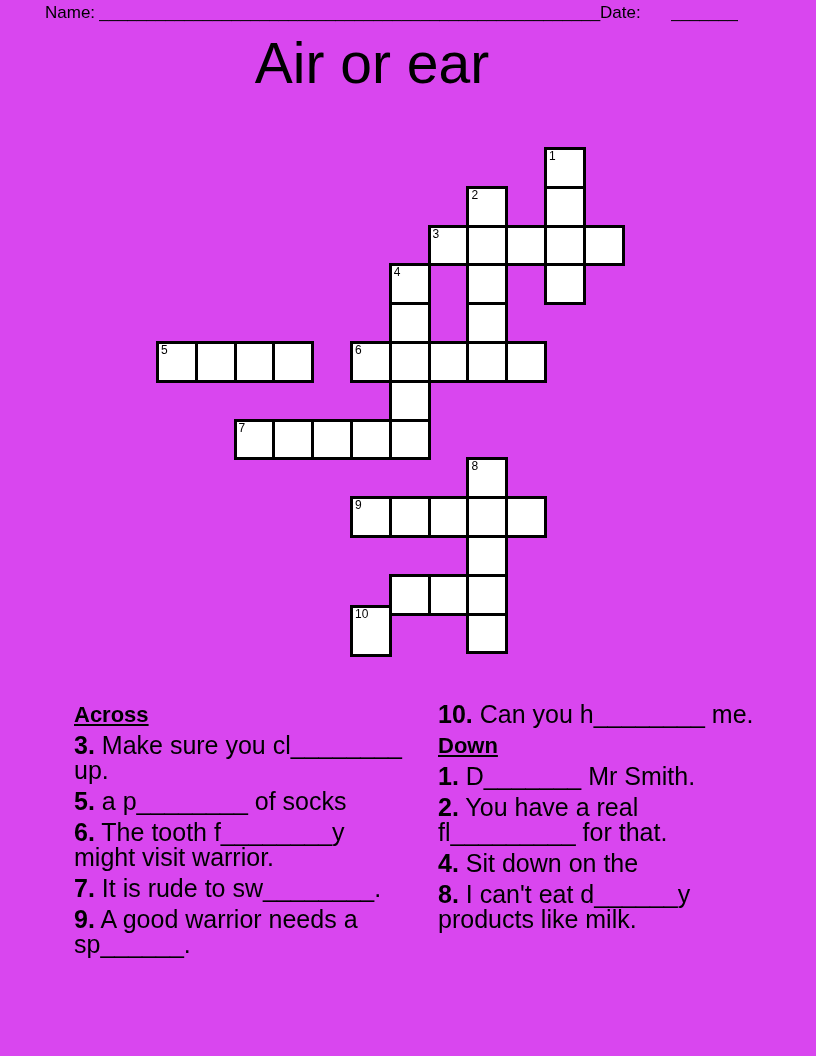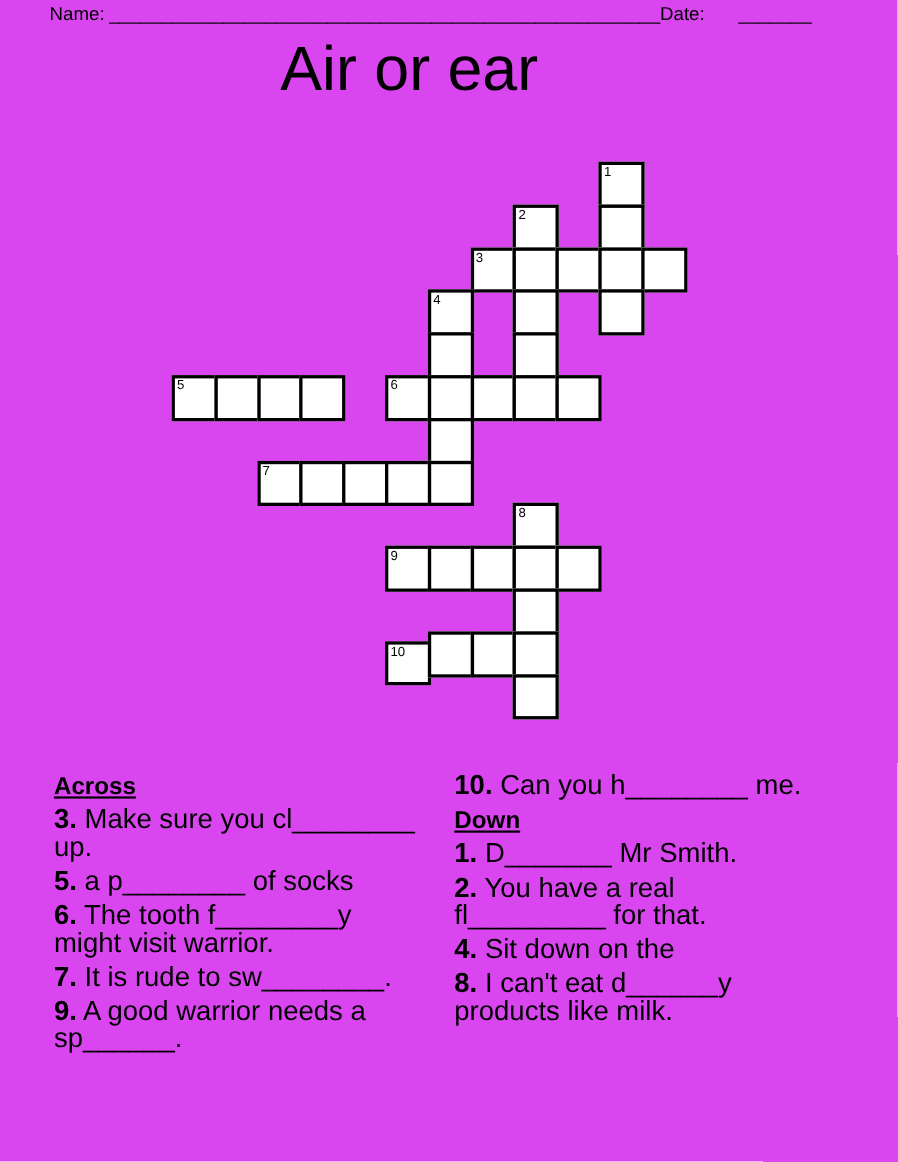--- a/index.html
+++ b/index.html
@@ -19,21 +19,21 @@
   }
   #grid { position:absolute; left:0; top:0; width:816px; height:700px; }
   .cell {
     position:absolute; box-sizing:border-box;
     border:3px solid #000; background:#fff;
   }
   .cellnum {
     position:absolute; top:0px; left:2px;
     font-size:12px; line-height:13px; color:#000;
   }
-  .clue-col { position:absolute; top:702px; width:348px; }
+  .clue-col { position:absolute; top:702px; width:348px;margin-left:25px; }
   #clue-col-0 { left:49px; }
   #clue-col-1 { left:413px; }
   .clue-heading {
     font-size:22px; line-height:25px; font-weight:bold;
     text-decoration:underline; margin:0 0 6px 0;
   }
   .clue { font-size:25px; line-height:25px; margin:0 0 6px 0; }
   .clue-line { white-space:nowrap; }
   .clue-num { font-weight:bold; }
 </style>
@@ -96,21 +96,21 @@
         <span class="cellnum">8</span>
       </div>
       <div class="cell" style="left: 350px; top: 496.2px; width: 41.8px; height: 41.8px; border-color: rgb(0, 0, 0);">
         <span class="cellnum">9</span>
       </div>
       <div class="cell" style="left: 388.8px; top: 496.2px; width: 41.8px; height: 41.8px; border-color: rgb(0, 0, 0);"></div>
       <div class="cell" style="left: 427.6px; top: 496.2px; width: 41.8px; height: 41.8px; border-color: rgb(0, 0, 0);"></div>
       <div class="cell" style="left: 466.4px; top: 496.2px; width: 41.8px; height: 41.8px; border-color: rgb(0, 0, 0);"></div>
       <div class="cell" style="left: 505.2px; top: 496.2px; width: 41.8px; height: 41.8px; border-color: rgb(0, 0, 0);"></div>
       <div class="cell" style="left: 466.4px; top: 535px; width: 41.8px; height: 41.8px; border-color: rgb(0, 0, 0);"></div>
-      <div class="cell" style="left: 350px; top: 583px; width: 41.8px; height: 40px; border-color: rgb(0, 0, 0); text-decoration: underline;">
+      <div class="cell" style="left: 350px; top: 605px; width: 41.8px; height: 52px; border-color: rgb(0, 0, 0); text-decoration: underline;">
         <span class="cellnum">10</span>
       </div>
       <div class="cell" style="left: 388.8px; top: 573.8px; width: 41.8px; height: 41.8px; border-color: rgb(0, 0, 0);"></div>
       <div class="cell" style="left: 427.6px; top: 573.8px; width: 41.8px; height: 41.8px; border-color: rgb(0, 0, 0);"></div>
       <div class="cell" style="left: 466.4px; top: 573.8px; width: 41.8px; height: 41.8px; border-color: rgb(0, 0, 0);"></div>
       <div class="cell" style="left: 466.4px; top: 612.6px; width: 41.8px; height: 41.8px; border-color: rgb(0, 0, 0);"></div>
     </div>
 
   <div class="clue-col" id="clue-col-0">
       <div class="clue-heading">Across</div>

